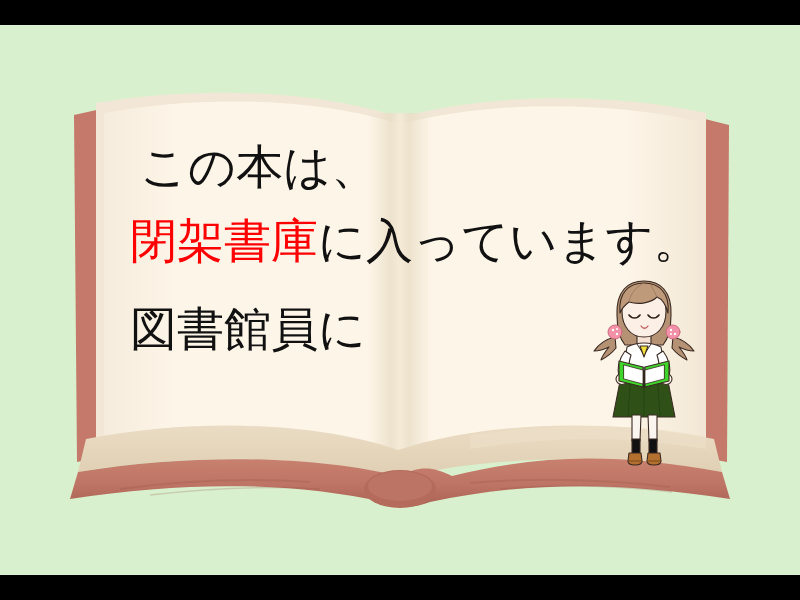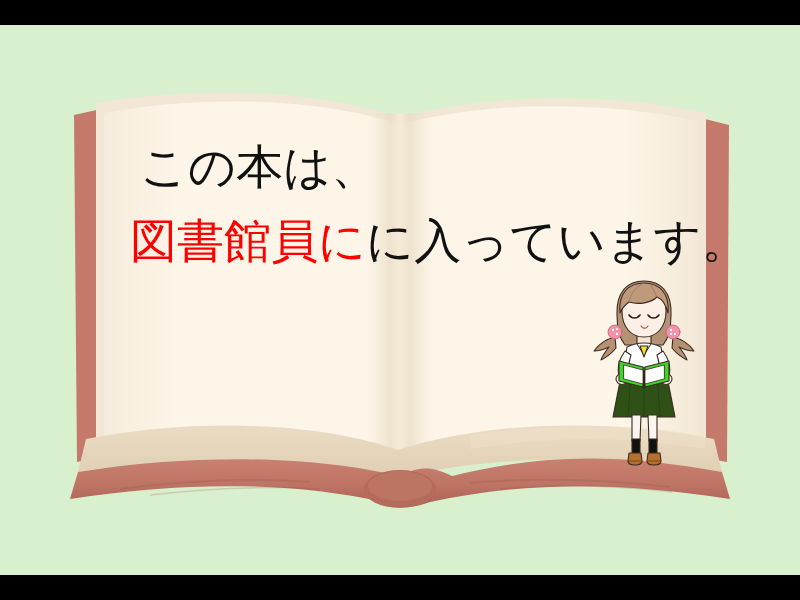--- a/index.html
+++ b/index.html
@@ -244,19 +244,20 @@
           <path d="M38,176 L50,176 L51,184 C51,187 48,188 44,188 C40,188 37,187 37,184 Z" fill="#B3702F"></path>
           <path d="M57,176 L69,176 L70,184 C70,187 67,188 63,188 C59,188 56,187 56,184 Z" fill="#B3702F"></path>
           <path d="M37,184 L51,184" stroke="#7E4A1C" stroke-width="1.2"></path>
           <path d="M56,184 L70,184" stroke="#7E4A1C" stroke-width="1.2"></path>
         </g>
       </svg>
     </div>
 
     <div id="text-layer">
       <div class="text-line" id="line-1">この本は、</div>
-      <div class="text-line" id="line-2"><span class="emph-red">図書館員に</span><span>に入っています。</span></div>
+      <div class="text-line" id="line-2"><span class="emph-red">閉架書庫</span><span>に入っています。</span></div>
+      <div class="text-line" id="line-3">図書館員に</div>
     </div>
 
   </div>
 
   <div class="letterbox" id="letterbox-bottom"></div>
 </div>
 
 </body></html>

